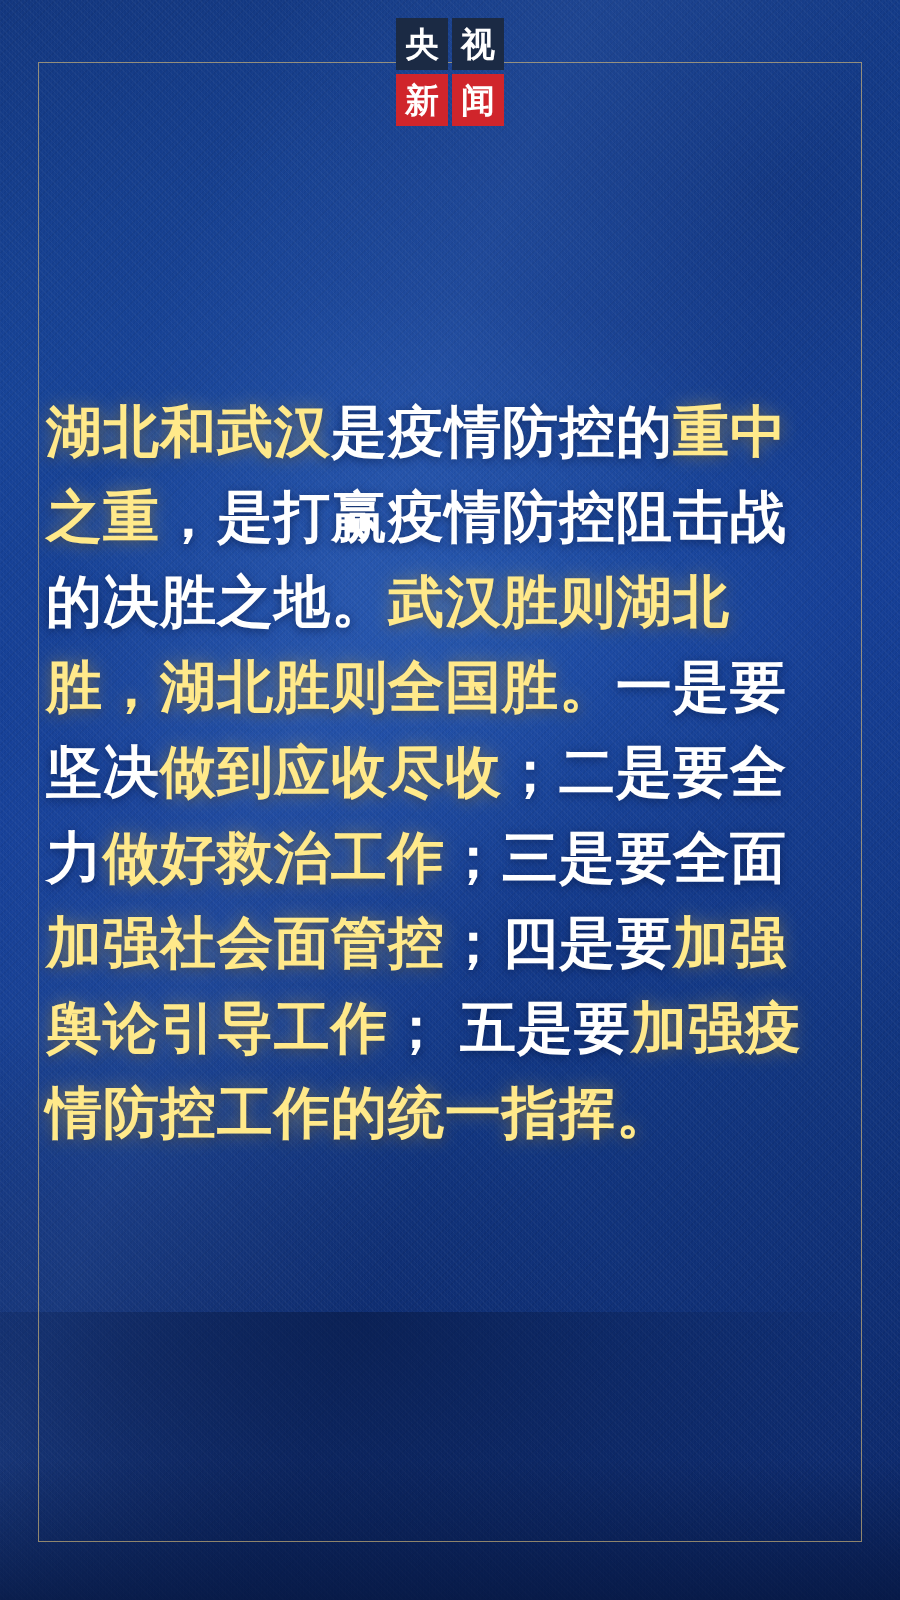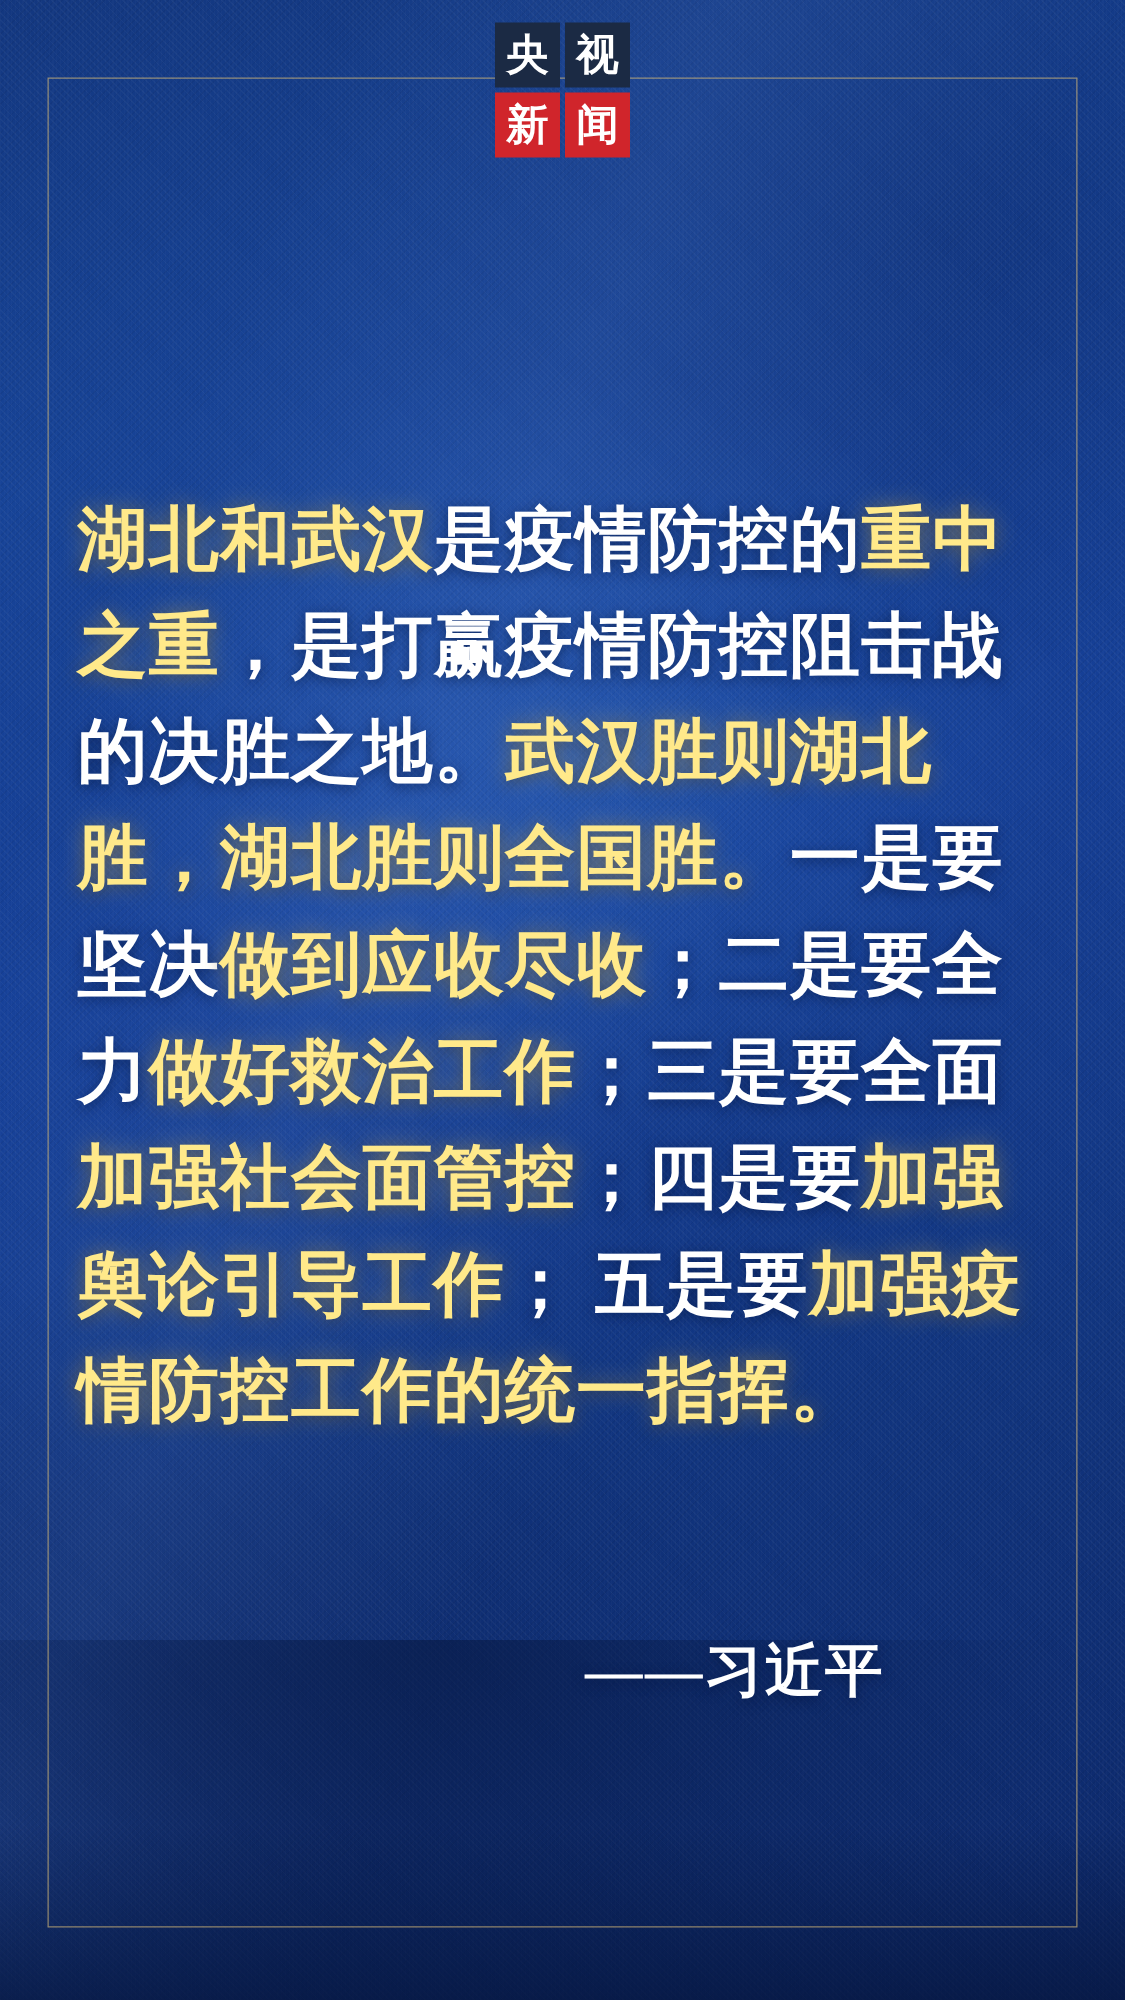--- a/index.html
+++ b/index.html
@@ -111,21 +111,21 @@
     gap: 4px;
   }
   .logo-stack {
     display: flex;
     flex-direction: column;
     gap: 4px;
   }
 
   .content {
     position: absolute;
-    left: 62px;
+    left: 46px;
     right: 62px;
     top: 390px;
     z-index: 4;
   }
 
   .quote {
     font-size: 56px;
     line-height: 1.52;
     letter-spacing: 1px;
     font-weight: bold;
@@ -170,15 +170,14 @@
         <div class="logo-cell red">闻</div>
       </div>
     </div>
   </div>
 
   <div class="content">
     <div class="quote">
       <span class="hl">湖北和武汉</span><span>是疫情防控的</span><span class="hl">重中之重</span><span>，是打赢疫情防控阻击战的决胜之地。</span><span class="hl">武汉胜则湖北胜，湖北胜则全国胜。</span><span>一是要坚决</span><span class="hl">做到应收尽收</span><span>；二是要全力</span><span class="hl">做好救治工作</span><span>；三是要全面</span><span class="hl">加强社会面管控</span><span>；四是要</span><span class="hl">加强舆论引导工作</span><span>； 五是要</span><span class="hl">加强疫情防控工作的统一指挥。</span>
     </div>
 
-    <div class="attribution">——习近平</div>
   </div>
 </div>
 
 </body></html>

